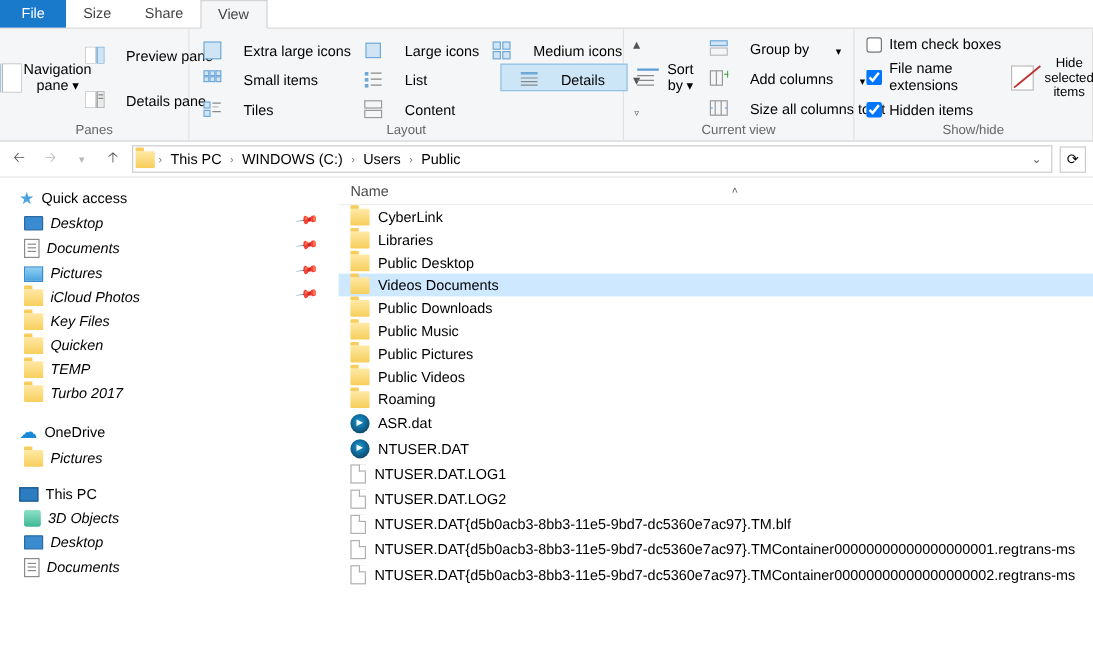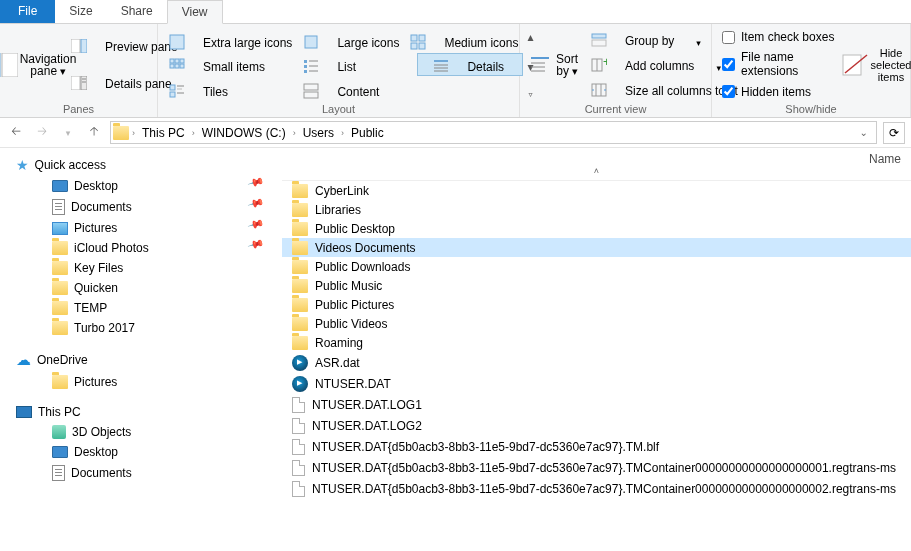--- a/index.html
+++ b/index.html
@@ -32,26 +32,26 @@
 .nav-arrow.dis { color: #b8b8b8; }
 .crumbbox { flex: 1; display: flex; align-items: center; border: 1px solid #ccc; height: 23px; padding: 0 2px; gap: 2px; background: #fff; }
 .crumb { padding: 2px 4px; cursor: pointer; }
 .crumb-sep { color: #777; font-size: 9px; padding: 0 1px; }
 .refresh { width: 22px; height: 22px; border: 1px solid #ccc; display: flex; align-items: center; justify-content: center; cursor: pointer; }
 
 
 .main { display: flex; height: calc(551px - 24px - 94px - 30px); }
 .navpane { width: 282px; padding: 6px 0; overflow-y: auto; }
 .navitem { display: flex; align-items: center; gap: 6px; padding: 3px 6px 3px 16px; cursor: pointer; }
-.navitem.sub { padding-left: 52px; }
+.navitem.sub { padding-left: 20px; font-style: italic; }
 .navitem .pin { margin-left: auto; color: #7a7a7a; font-size: 11px; transform: rotate(30deg); padding-right:14px; }
 .navspace { height: 10px; }
 
 .filepane { flex: 1; overflow-y: auto; }
-.colhdr { display: flex; align-items: flex-end; padding: 4px 10px; color: #4b4b4b; border-bottom: 1px solid #eee; flex-direction: column; }
+.colhdr { display: flex; align-items: center; padding: 4px 10px; color: #4b4b4b; border-bottom: 1px solid #eee; }
 .colhdr .sort { margin: 0 auto; color: #666; font-size: 9px; }
 .filerow { display: flex; align-items: center; gap: 7px; padding: 2.5px 10px; cursor: pointer; }
 .filerow.sel { background: #cde8ff; }
 
 
 .ic-nav svg, .ic svg, .ic-big svg { display: block; }
 .folder-ic { width: 16px; height: 14px; background: linear-gradient(#ffe9a6, #f7ce5b); border-radius: 1px; position: relative; }
 .folder-ic::before { content: ""; position: absolute; top: -3px; left: 0; width: 7px; height: 3px; background: #f7ce5b; border-radius: 1px 1px 0 0; }
 .file-ic { width: 13px; height: 16px; border: 1px solid #b0b0b0; background: #fff; position: relative; }
 .file-ic::before { content: ""; position: absolute; top: -1px; right: -1px; width: 5px; height: 5px; background: #fff; border-left: 1px solid #b0b0b0; border-bottom: 1px solid #b0b0b0; }

